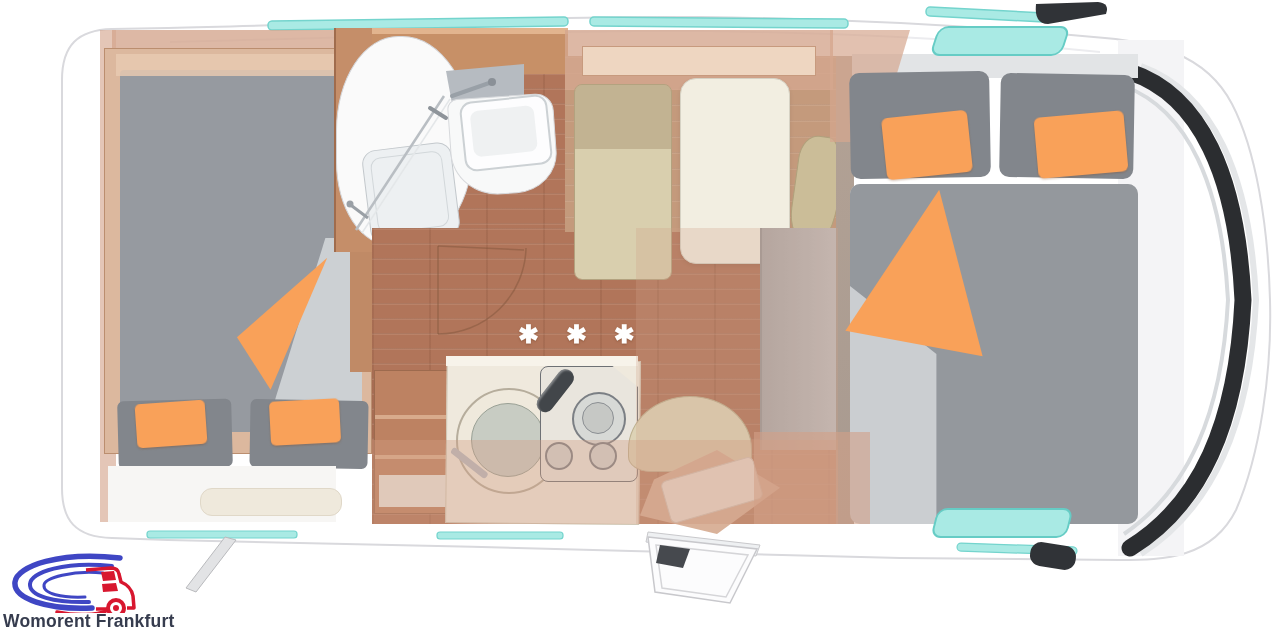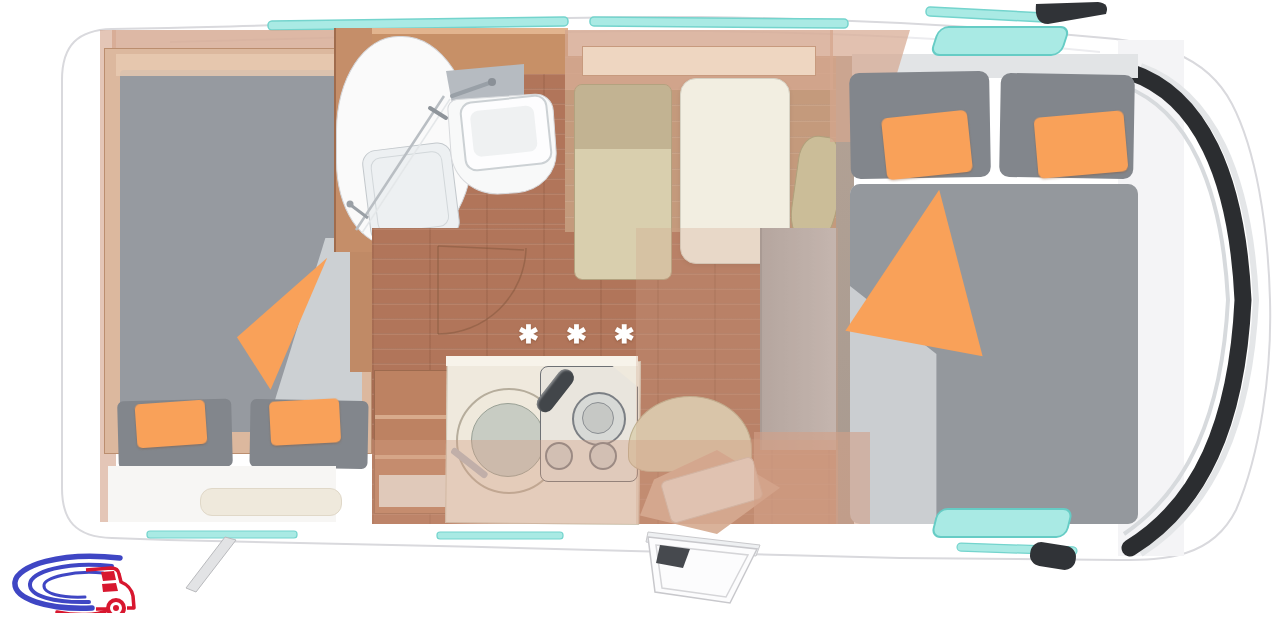--- a/index.html
+++ b/index.html
@@ -185,14 +185,15 @@
     <g>
       <path d="M84,19 L109,17 Q116,17 117,23 L119,31 Q129,35 131,45 L132,57 L125,57" fill="none" stroke="#d8172f" stroke-width="3.5" stroke-linejoin="round"></path>
       <path d="M106,58 L94,58" stroke="#d8172f" stroke-width="3.5"></path>
       <path d="M99,21 L112,20 L114,29 L101,30 Z" fill="#d8172f"></path>
       <path d="M100,33 L114,32 L116,40 L101,41 Z" fill="#d8172f"></path>
       <circle cx="114" cy="57" r="8" fill="#ffffff" stroke="#d8172f" stroke-width="4"></circle>
       <circle cx="114" cy="57" r="3" fill="#d8172f"></circle>
       <path d="M55,61 C75,65 95,64 104,60" stroke="#d8172f" stroke-width="3.5" fill="none" stroke-linecap="round"></path>
     </g>
   </svg>
+  <div class="abs logo-text" style="left:3px;top:611px;width:230px;z-index:5">Womorent Frankfurt</div>
 
 </div>
 
 </body></html>

